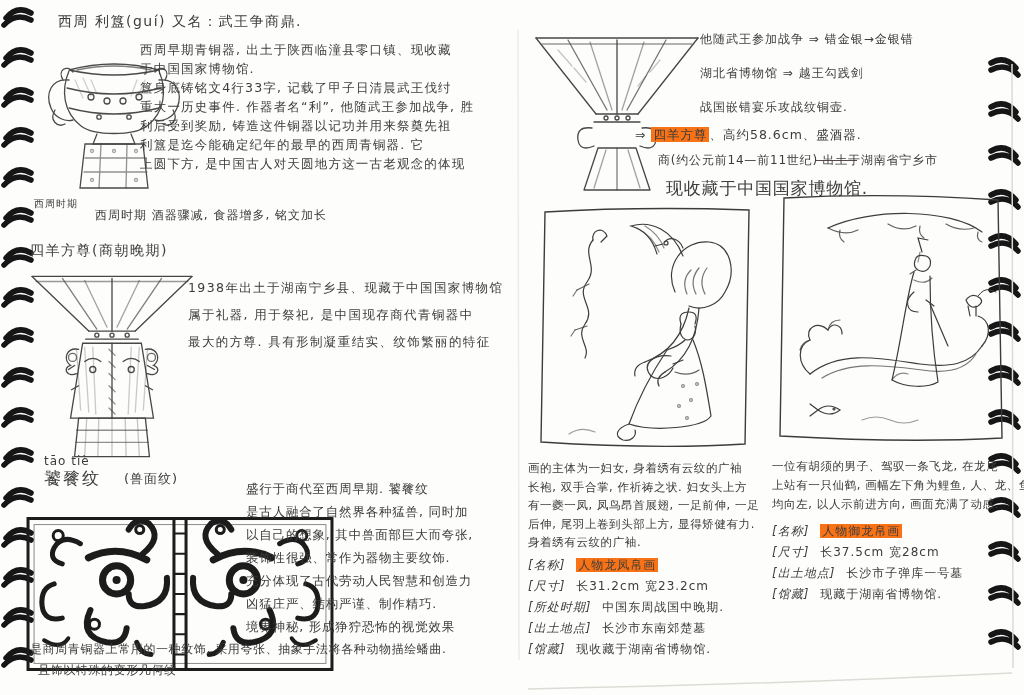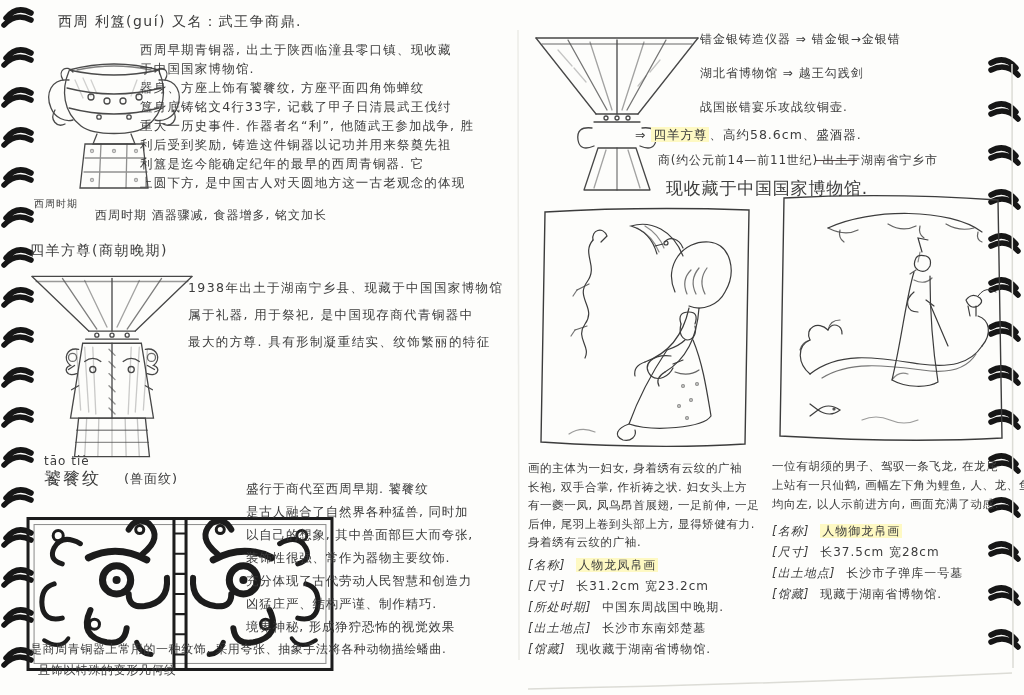--- a/index.html
+++ b/index.html
@@ -9,21 +9,21 @@
     font-family:"DejaVu Sans","Liberation Sans",sans-serif;
     color:#3b3b3b;
   }
   .abs{position:absolute;}
   .hw{position:absolute;white-space:nowrap;color:#3c3c3c;letter-spacing:1px;}
   .lines div{white-space:nowrap;}
   .title{font-size:14px;letter-spacing:1.5px;}
   .heading{font-size:14px;letter-spacing:1.5px;}
   .body-txt{font-size:12.5px;line-height:19px;letter-spacing:1.2px;}
   .body-sm{font-size:11.5px;letter-spacing:0.6px;}
-  .hl{background:#fef9c3;padding:0 2px;}
+  .hl{background:#f97316;padding:0 2px;}
   .ul{border-bottom:1.6px solid #5a4a4a;padding-bottom:18px;}
   .frow{white-space:nowrap;}
   .flabel{margin-right:6px;font-style:italic;}
   svg{position:absolute;display:block;}
   .edge{stroke:#dcdcd6;stroke-width:1.5;fill:none;}
 </style>
 </head>
 <body>
 
 <svg class="abs" style="left:0;top:0" width="36" height="695" viewBox="0 0 36 695">
@@ -108,21 +108,20 @@
       <circle cx="97" cy="130" r="1.5" opacity=".5"></circle>
       <path d="M36 30 l8 18 M44 28 l8 18 M52 30 l6 14 M98 30 l-6 16 M106 30 l-7 16" opacity=".25"></path>
     </g>
   </svg>
 
   <div class="hw" style="left:34px;top:197px;font-size:10px">西周时期</div>
 
   <div class="hw lines body-txt" style="left:140px;top:40px">
       <div>西周早期青铜器, 出土于陕西临潼县零口镇、现收藏</div>
       <div>于中国国家博物馆.</div>
-      <div>器身、方座上饰有饕餮纹, 方座平面四角饰蝉纹</div>
       <div>簋身底铸铭文4行33字, 记载了甲子日清晨武王伐纣</div>
       <div>重大一历史事件. 作器者名“利”, 他随武王参加战争, 胜</div>
       <div>利后受到奖励, 铸造这件铜器以记功并用来祭奠先祖</div>
       <div>利簋是迄今能确定纪年的最早的西周青铜器. 它</div>
       <div>上圆下方, 是中国古人对天圆地方这一古老观念的体现</div>
     </div>
 
   <div class="hw" style="left:95px;top:207px;font-size:12px;letter-spacing:1px">西周时期 酒器骤减, 食器增多, 铭文加长</div>
 
   <div class="hw heading" style="left:30px;top:242px">四羊方尊(商朝晚期)</div>
@@ -223,21 +222,21 @@
       <path d="M64 98 Q48 96 50 110 Q52 122 66 116"></path>
       <path d="M114 98 Q130 96 128 110 Q126 122 112 116"></path>
       <path d="M70 118 L108 118 M70 118 L56 160 M108 118 L122 160 M56 160 L122 160"></path>
       <path d="M89 118 L89 160" opacity=".7"></path>
       <path d="M78 120 L66 158 M100 120 L112 158" opacity=".5"></path>
       <path d="M30 20 l14 16 M46 38 l12 14 M132 30 l-10 12 M118 46 l-8 10" opacity=".3"></path>
     </g>
   </svg>
 
   <div class="hw lines" style="left:185px;top:22px;font-size:12px;line-height:34px;letter-spacing:1px">
-      <div>错金银铸造仪器 ⇒ 错金银→金银错</div>
+      <div>他随武王参加战争 ⇒ 错金银→金银错</div>
       <div>湖北省博物馆 ⇒ 越王勾践剑</div>
       <div>战国嵌错宴乐攻战纹铜壶.</div>
     </div>
 
   <div class="hw" style="left:120px;top:127px;font-size:12.5px;letter-spacing:1px">
     <span>⇒</span>
     <span class="hl">四羊方尊</span><span>、高约58.6cm、</span><span class="ul">盛酒器</span><span>.</span>
   </div>
   <div class="hw" style="left:143px;top:152px;font-size:12px;letter-spacing:0.8px">商(约公元前14—前11世纪)   出土于湖南省宁乡市</div>
   <div class="hw" style="left:151px;top:177px;font-size:17px;letter-spacing:0.8px">现收藏于中国国家博物馆.</div>

